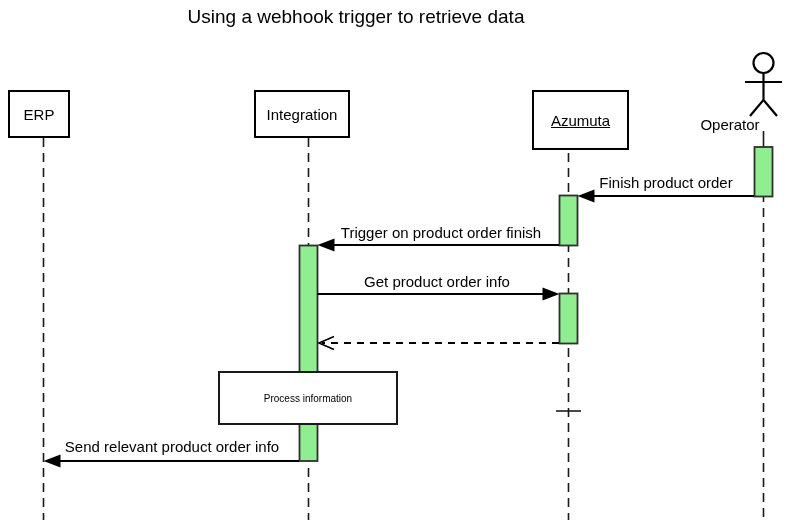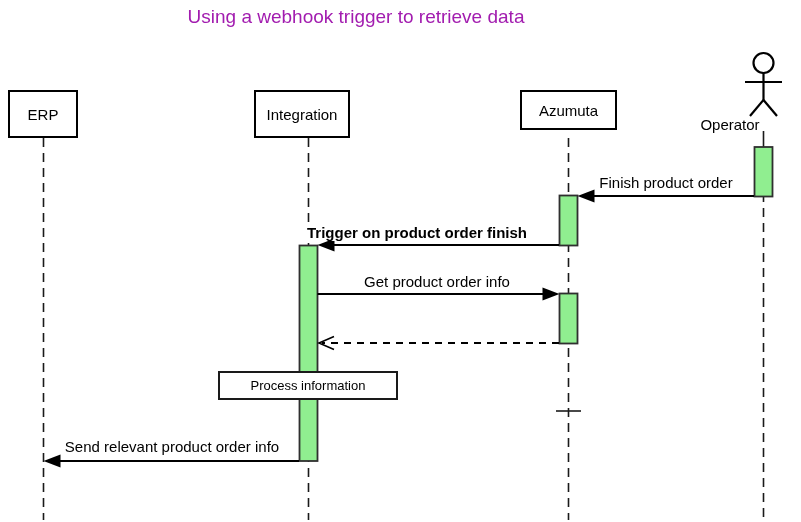--- a/index.html
+++ b/index.html
@@ -23,70 +23,70 @@
     width: 801px;
     height: 522px;
   }
   .diagram-title {
     position: absolute;
     left: 356px;
     top: 6px;
     transform: translateX(-50%);
     font-size: 19px;
     white-space: nowrap;
-    color: #a21caf;
+    color: #000000;
   }
   .participant-box {
     position: absolute;
     box-sizing: border-box;
     border: 2px solid #000000;
     background: #ffffff;
     display: flex;
     align-items: center;
     justify-content: center;
     font-size: 15px;
     white-space: nowrap;
   }
-  .pbox-erp        { left: 8px;   top: 90px; width: 70px;  height: 48px; }
+  .pbox-erp        { left: 8px;   top: 90px; width: 62px;  height: 48px; }
   .pbox-integration{ left: 254px; top: 90px; width: 96px; height: 48px; }
-  .pbox-azumuta    { left: 520px; top: 90px; width: 97px;  height: 40px; }
+  .pbox-azumuta    { left: 532px; top: 90px; width: 97px;  height: 60px; text-decoration: underline; }
   .actor-label {
     position: absolute;
     left: 730px;
     top: 116px;
     transform: translateX(-50%);
     font-size: 15px;
     white-space: nowrap;
   }
   .msg-label {
     position: absolute;
     transform: translateX(-50%);
     font-size: 15px;
     white-space: nowrap;
     background: #ffffff;
     padding: 0 2px;
     text-align: center;
   }
   .msg-label-1 { left: 666px; top: 174px; }
-  .msg-label-2 { left: 417px; top: 224px; font-weight: bold; }
+  .msg-label-2 { left: 441px; top: 224px; }
   .msg-label-3 { left: 437px; top: 273px; }
   .msg-label-5 { left: 172px; top: 438px; }
   .note-box {
     position: absolute;
     left: 218px;
     top: 371px;
     width: 180px;
-    height: 29px;
+    height: 54px;
     box-sizing: border-box;
     border: 2px solid #1a1a1a;
     background: #ffffff;
     display: flex;
     align-items: center;
     justify-content: center;
-    font-size: 13px;
+    font-size: 10px;
     white-space: nowrap;
   }
 </style>
 </head>
 <body>
 
 <div class="canvas">
 
   <svg class="gfx-layer" width="801" height="522" viewBox="0 0 801 522">
 

